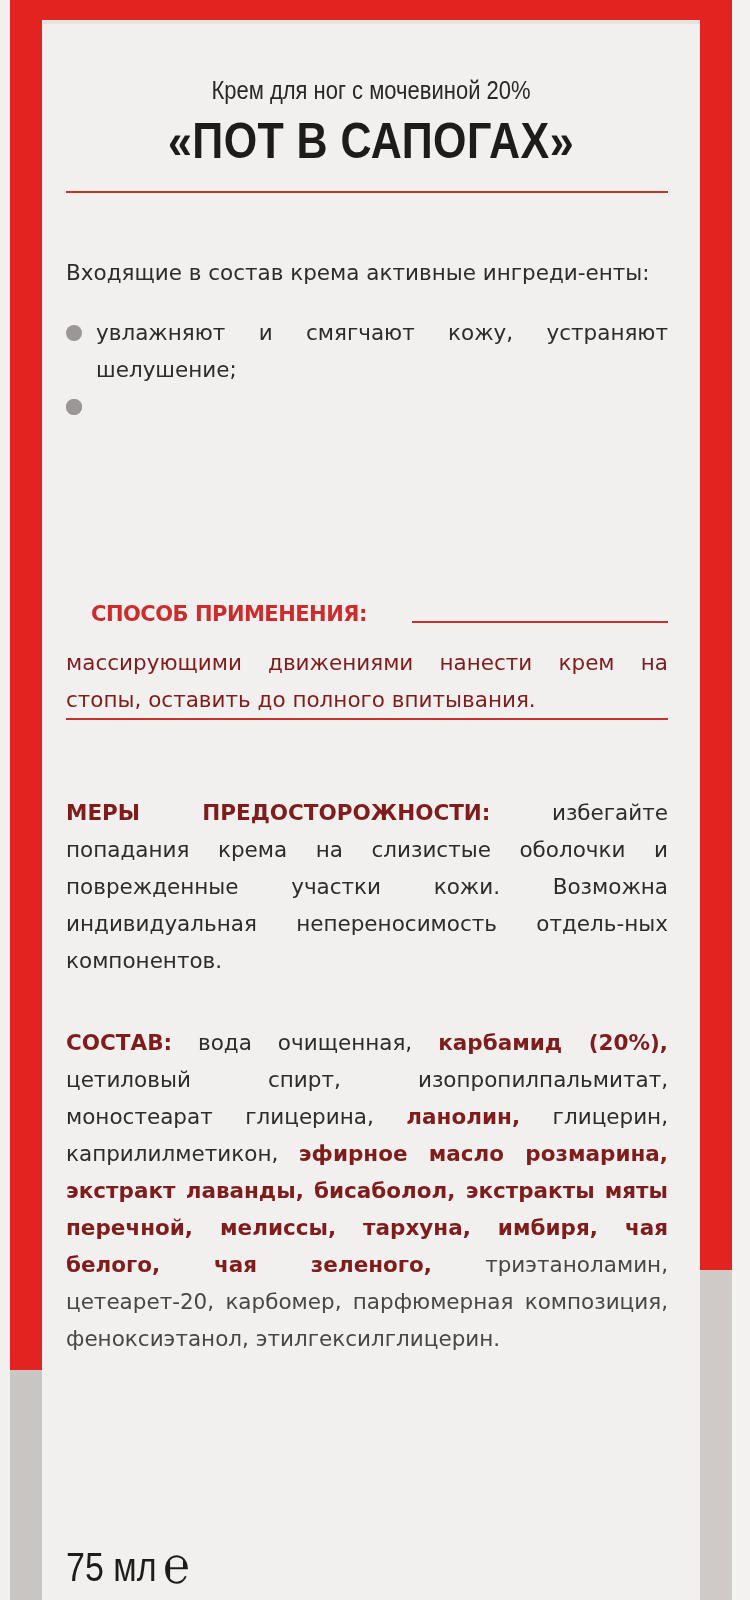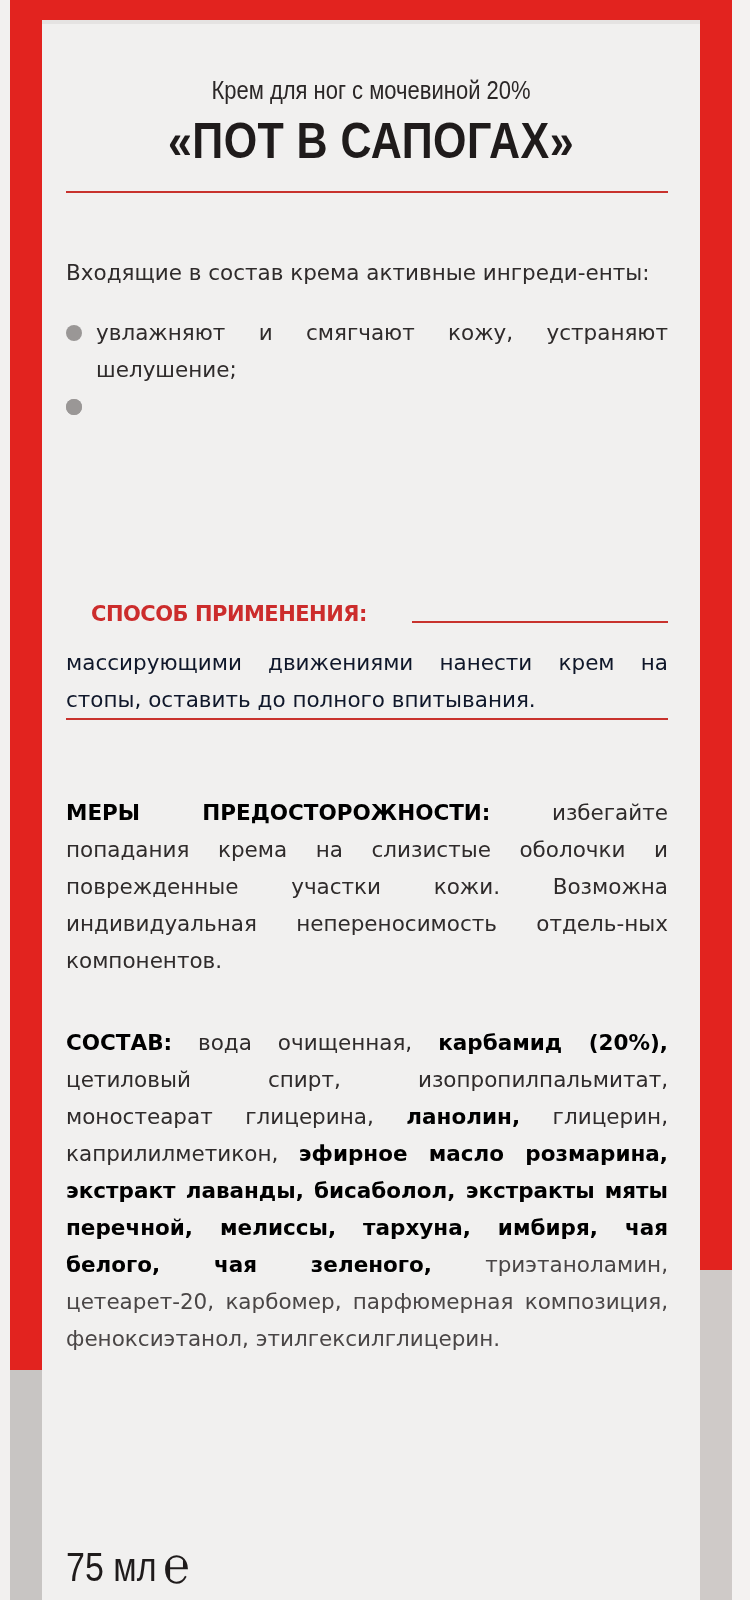--- a/index.html
+++ b/index.html
@@ -33,23 +33,23 @@
   .rule { position:absolute; height:2px; background:#c8322d; }
   .rule-top { left:24px; top:167px; width:602px; }
   .rule-use { left:370px; top:597px; width:256px; }
   .rule-mid { left:24px; top:694px; width:602px; }
   .txt { position:absolute; left:24px; width:602px; font-size:21.5px; line-height:37px; text-align:justify; color:#2f2b2b; }
   .intro { top:218px;margin-top:12px; }
   .bullets { position:absolute; left:24px; top:290px; width:602px; margin:0; padding:0; list-style:none; }
   .bullets li { position:relative; padding-left:30px; font-size:21.5px; line-height:37px; text-align:justify; color:#2f2b2b; }
   .bullets li .dot { position:absolute; left:0; top:11px; width:16px; height:16px; border-radius:50%; background:#9a9796; }
   .use-heading { position:absolute; left:24px; top:578px; font-size:21px; font-weight:bold; color:#cc2c2c; letter-spacing:-0.5px;margin-left:25px; }
-  .use-text { top:620px; color:#0f172a; }
+  .use-text { top:620px; color:#7f1d1d; }
   .warn { top:770px; }
-  .warn b, .comp b { color:#000000; }
+  .warn b, .comp b { color:#7f1d1d; }
   .comp { top:1000px; }
   .comp .grey { color:#4a4646; }
   .volume {
     position:absolute; left:24px; top:1510px;
     font-family:"Liberation Sans", sans-serif; font-size:40px; color:#1f1b1b;
     transform:scaleX(0.85); transform-origin:left center;
   }
   .volume .estimate { font-family:"Liberation Serif", serif; font-size:52px; margin-left:8px; position:relative; top:2px; }
 </style>
 </head>

